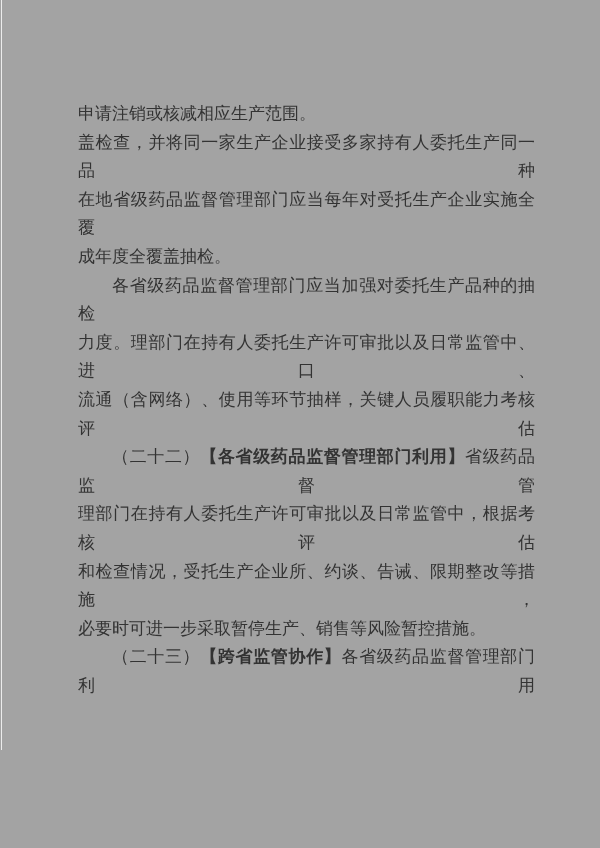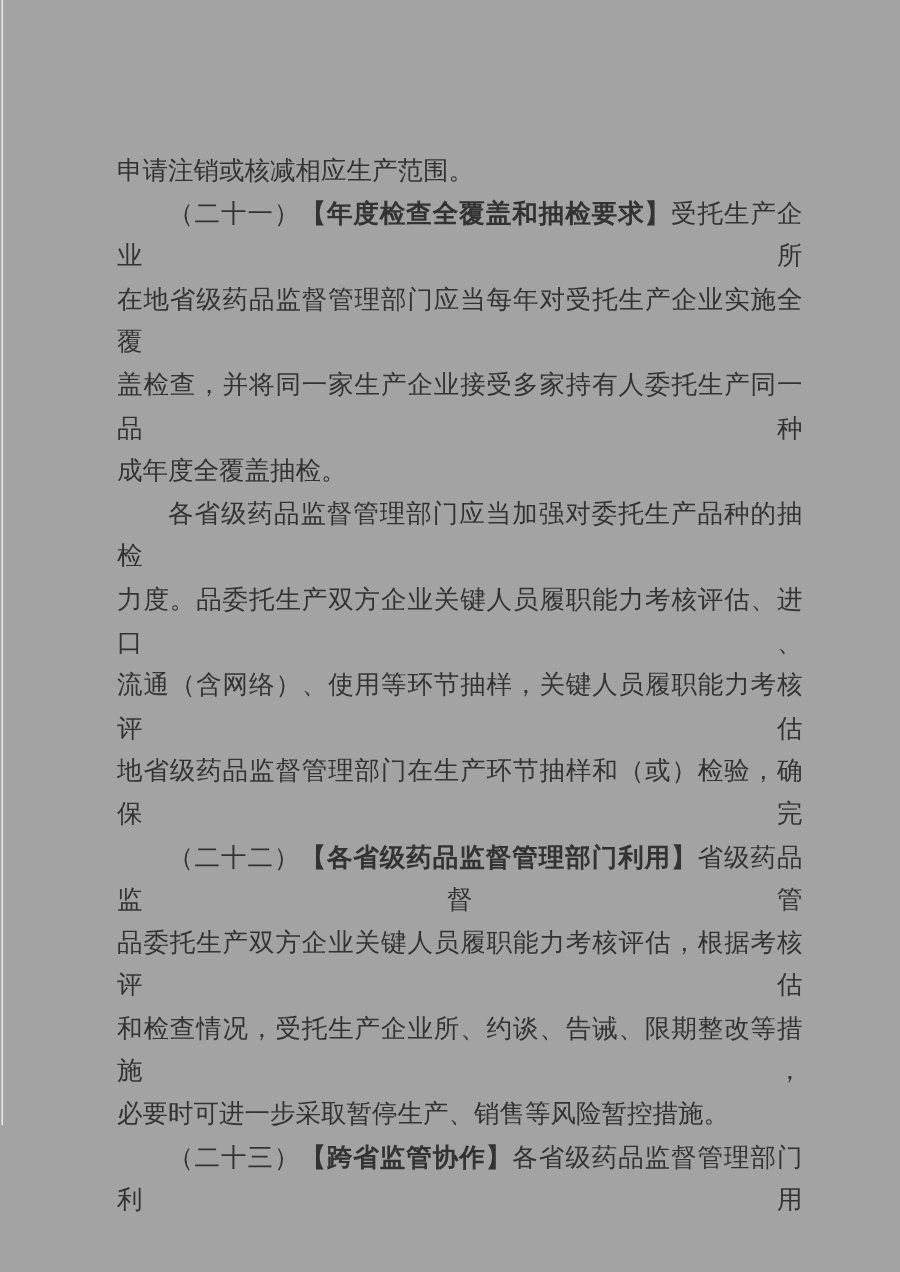--- a/index.html
+++ b/index.html
@@ -44,36 +44,34 @@
 <div class="page">
   <div class="edge-line"></div>
 
   <div class="doc">
 
     <div class="para">
       <div class="line">申请注销或核减相应生产范围。</div>
     </div>
 
     <div class="para">
-      <div class="line full indent"><span>（二十一）</span><span class="hd">【年度检查全覆盖和抽检要求】</span><span>受托生产企业所</span></div>
+      <div class="line full">盖检查，并将同一家生产企业接受多家持有人委托生产同一品种</div>
       <div class="line full">在地省级药品监督管理部门应当每年对受托生产企业实施全覆</div>
-      <div class="line full">盖检查，并将同一家生产企业接受多家持有人委托生产同一品种</div>
       <div class="line">成年度全覆盖抽检。</div>
     </div>
 
     <div class="para">
       <div class="line full indent">各省级药品监督管理部门应当加强对委托生产品种的抽检</div>
-      <div class="line full">力度。品委托生产双方企业关键人员履职能力考核评估、进口、</div>
+      <div class="line full">力度。理部门在持有人委托生产许可审批以及日常监管中、进口、</div>
       <div class="line full">流通（含网络）、使用等环节抽样，关键人员履职能力考核评估</div>
-      <div class="line full">地省级药品监督管理部门在生产环节抽样和（或）检验，确保完</div>
     </div>
 
     <div class="para">
       <div class="line full indent"><span>（二十二）</span><span class="hd">【各省级药品监督管理部门利用】</span><span>省级药品监督管</span></div>
-      <div class="line full">品委托生产双方企业关键人员履职能力考核评估，根据考核评估</div>
+      <div class="line full">理部门在持有人委托生产许可审批以及日常监管中，根据考核评估</div>
       <div class="line full">和检查情况，受托生产企业所、约谈、告诫、限期整改等措施，</div>
       <div class="line">必要时可进一步采取暂停生产、销售等风险暂控措施。</div>
     </div>
 
     <div class="para">
       <div class="line full indent"><span>（二十三）</span><span class="hd">【跨省监管协作】</span><span>各省级药品监督管理部门利用</span></div>
 
     </div>
 
   </div>

